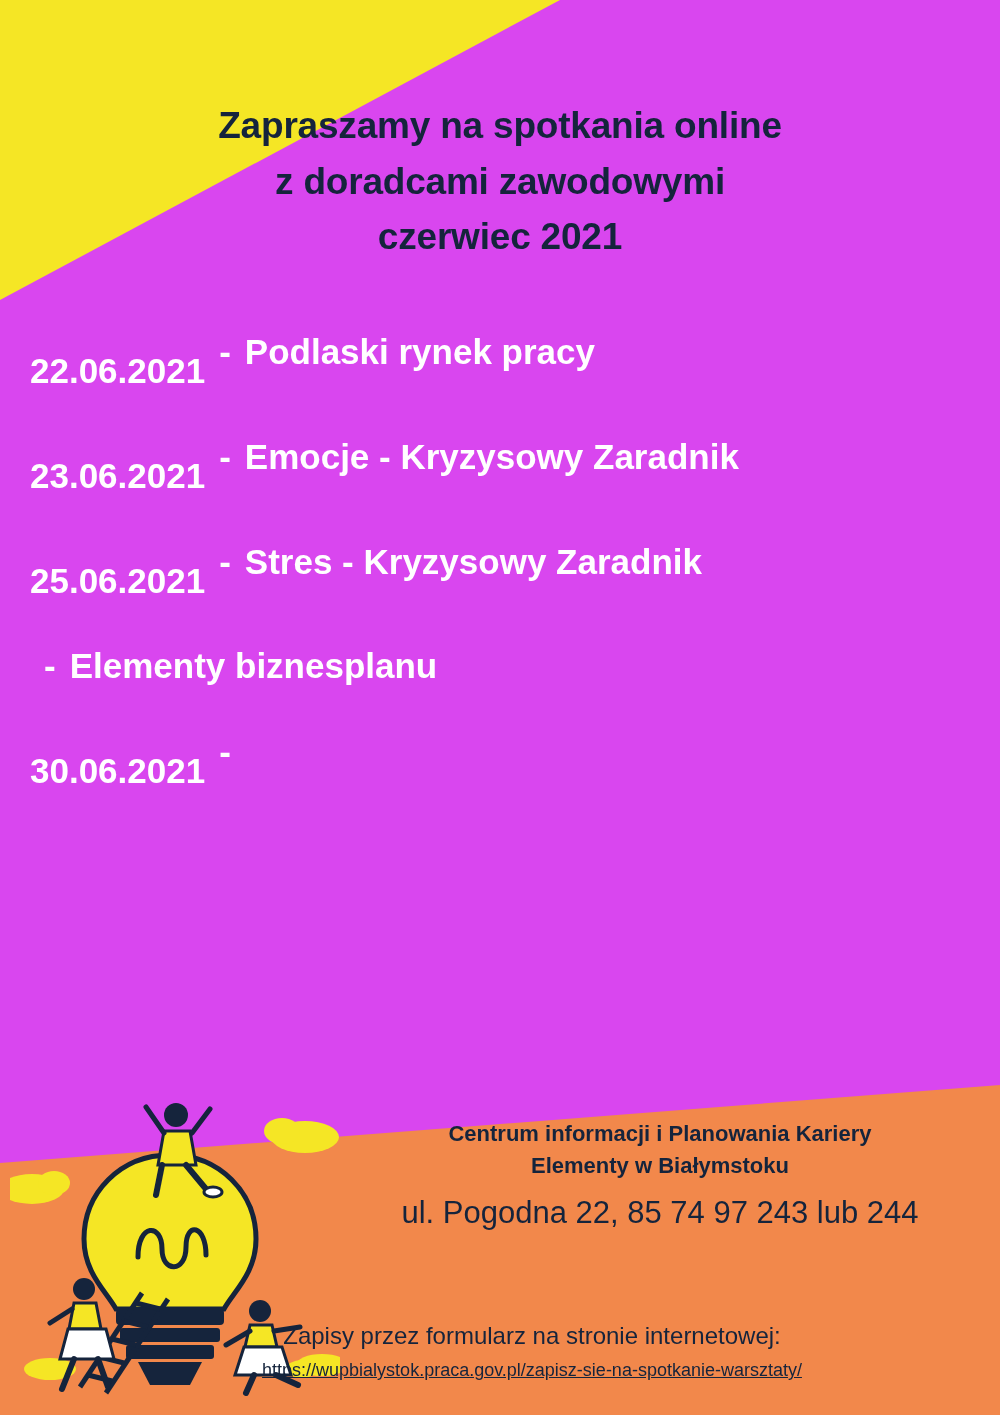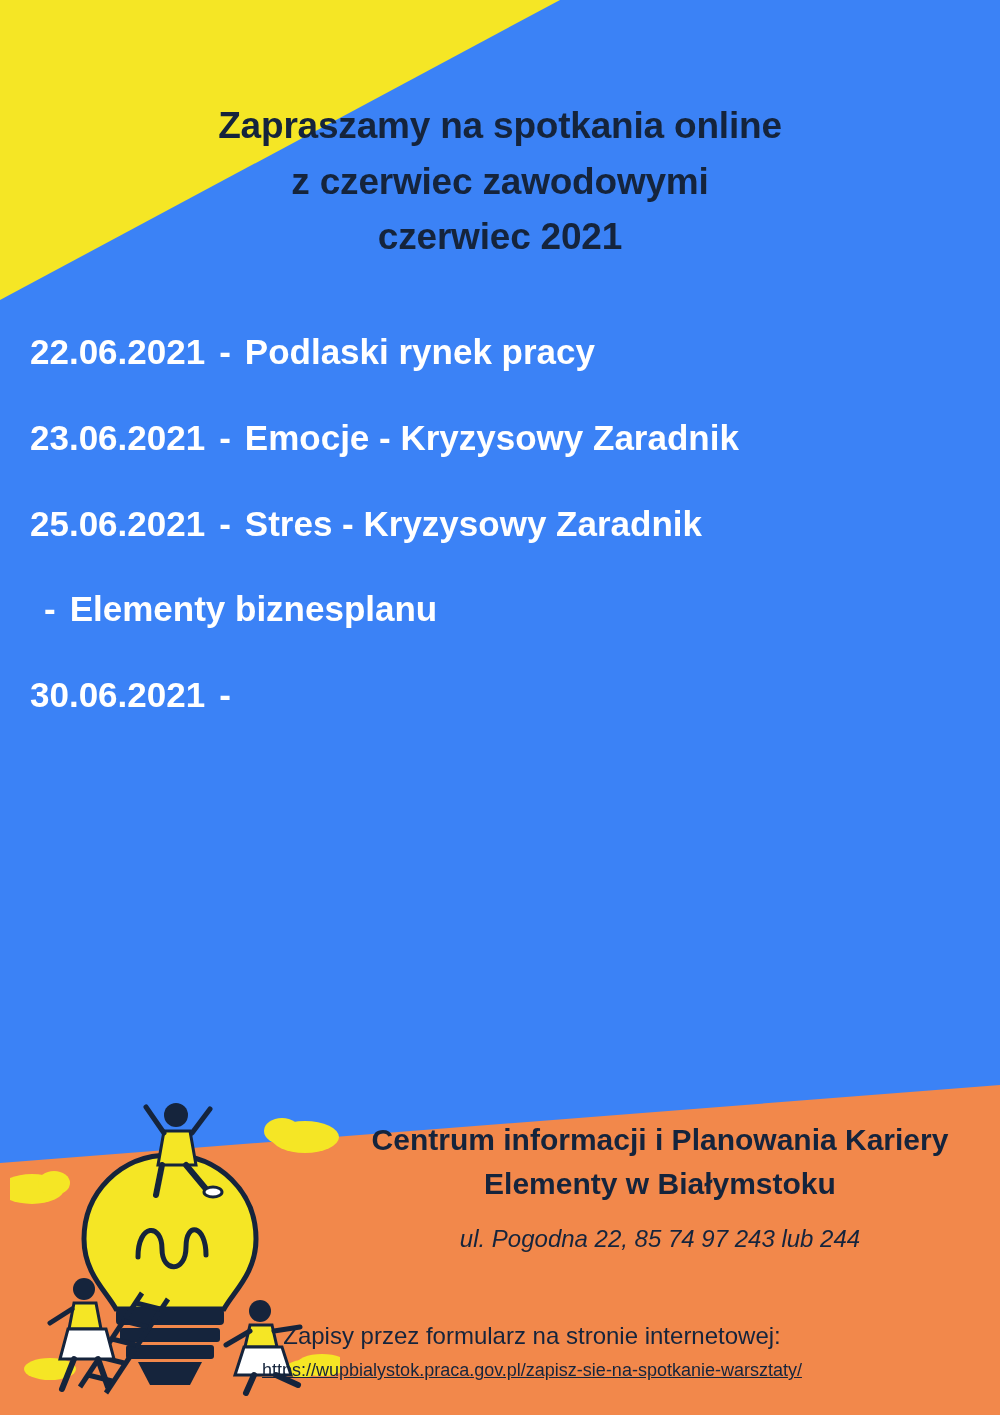--- a/index.html
+++ b/index.html
@@ -10,21 +10,21 @@
     width: 1000px;
     height: 1415px;
     font-family: "Liberation Sans", sans-serif;
     background: #16a068;
     overflow: hidden;
   }
   .poster {
     position: relative;
     width: 1000px;
     height: 1415px;
-    background: #3b82f6;
+    background: #d946ef;
     overflow: hidden;
   }
 
   
   .yellow-wedge {
     position: absolute;
     top: 0;
     left: 0;
     width: 0;
     height: 0;
@@ -72,48 +72,48 @@
     display: flex;
     align-items: flex-start;
     margin-bottom: 41px;
     font-size: 35px;
     font-weight: bold;
     line-height: 1.28;
   }
   .meeting-date {
     flex: 0 0 auto;
     white-space: nowrap;
+    margin-top: 19px;
   }
   .meeting-dash {
     flex: 0 0 auto;
     padding: 0 14px;
   }
   .meeting-title {
     flex: 1 1 auto;
   }
 
   
   .footer-block {
     position: absolute;
     left: 330px;
     top: 1118px;
     width: 660px;
     text-align: center;
     color: #15243c;
   }
   .footer-org {
-    font-size: 30px;
+    font-size: 22px;
     font-weight: bold;
     line-height: 1.45;
   }
   .footer-addr {
-    font-size: 24px;
+    font-size: 31px;
     line-height: 1.5;
-    margin-top: 16px;
-    font-style: italic;
+    margin-top: 8px;
   }
 
   .footer-signup {
     position: absolute;
     left: 0;
     top: 1318px;
     width: 1000px;
     text-align: center;
     color: #15243c;
     font-size: 24px;
@@ -140,21 +140,21 @@
 </head>
 <body>
 
 <div class="poster">
 
   <div class="yellow-wedge"></div>
   <div class="orange-wedge"></div>
 
   <div class="headline">
     <span class="line">Zapraszamy na spotkania online</span>
-    <span class="line">z czerwiec zawodowymi</span>
+    <span class="line">z doradcami zawodowymi</span>
     <span class="line">czerwiec 2021</span>
   </div>
 
   <div class="meetings">
 
     <div class="meeting-row">
       <span class="meeting-date">22.06.2021</span>
       <span class="meeting-dash">-</span>
       <span class="meeting-title">Podlaski rynek pracy</span>
     </div>

